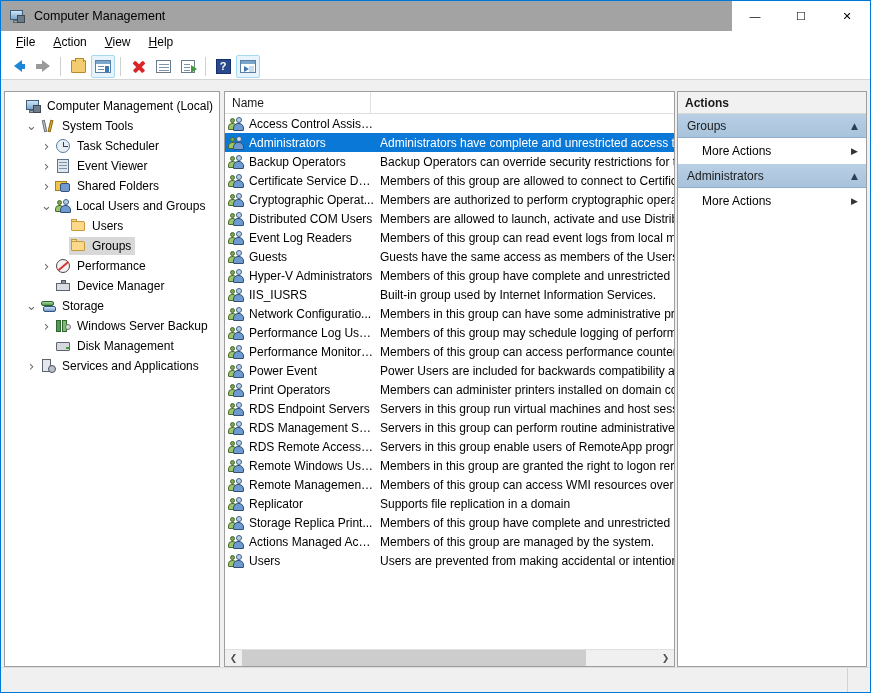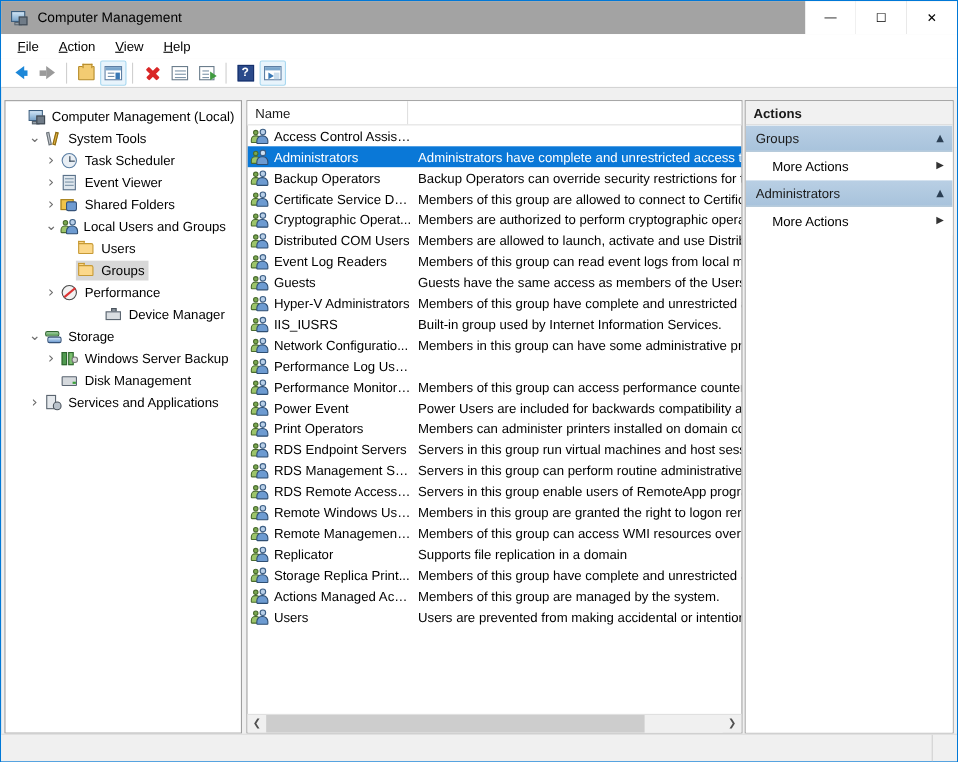--- a/index.html
+++ b/index.html
@@ -520,21 +520,21 @@
           <div class="tnode" style="padding-left: 34px;">
             <span class="twist" style="font-size: 14px;">›</span>
             <span class="tlabel-wrap">
               <span class="ticon ico-perf">
                 <div class="circ"></div>
                 <div class="slash"></div>
               </span>
               <span class="tlabel">Performance</span>
             </span>
           </div>
-          <div class="tnode" style="padding-left: 34px; gap: 40px;">
+          <div class="tnode" style="padding-left: 34px;">
             <span class="twist"></span>
             <span class="tlabel-wrap">
               <span class="ticon ico-dev">
                 <div class="chip"></div>
                 <div class="box"></div>
               </span>
               <span class="tlabel">Device Manager</span>
             </span>
           </div>
           <div class="tnode" style="padding-left: 19px;">
@@ -723,20 +723,21 @@
           <div class="lv-row">
             <div class="lv-cell-name">
               <span class="gicon">
                 <span class="head-b"></span>
                 <span class="body-b"></span>
                 <span class="head-f"></span>
                 <span class="body-f"></span>
               </span>
               <span class="txt">Performance Log Users</span>
             </div>
+            <div class="lv-cell-desc">Members of this group may schedule logging of perform</div>
           </div>
           <div class="lv-row">
             <div class="lv-cell-name">
               <span class="gicon">
                 <span class="head-b"></span>
                 <span class="body-b"></span>
                 <span class="head-f"></span>
                 <span class="body-f"></span>
               </span>
               <span class="txt">Performance Monitor ...</span>

